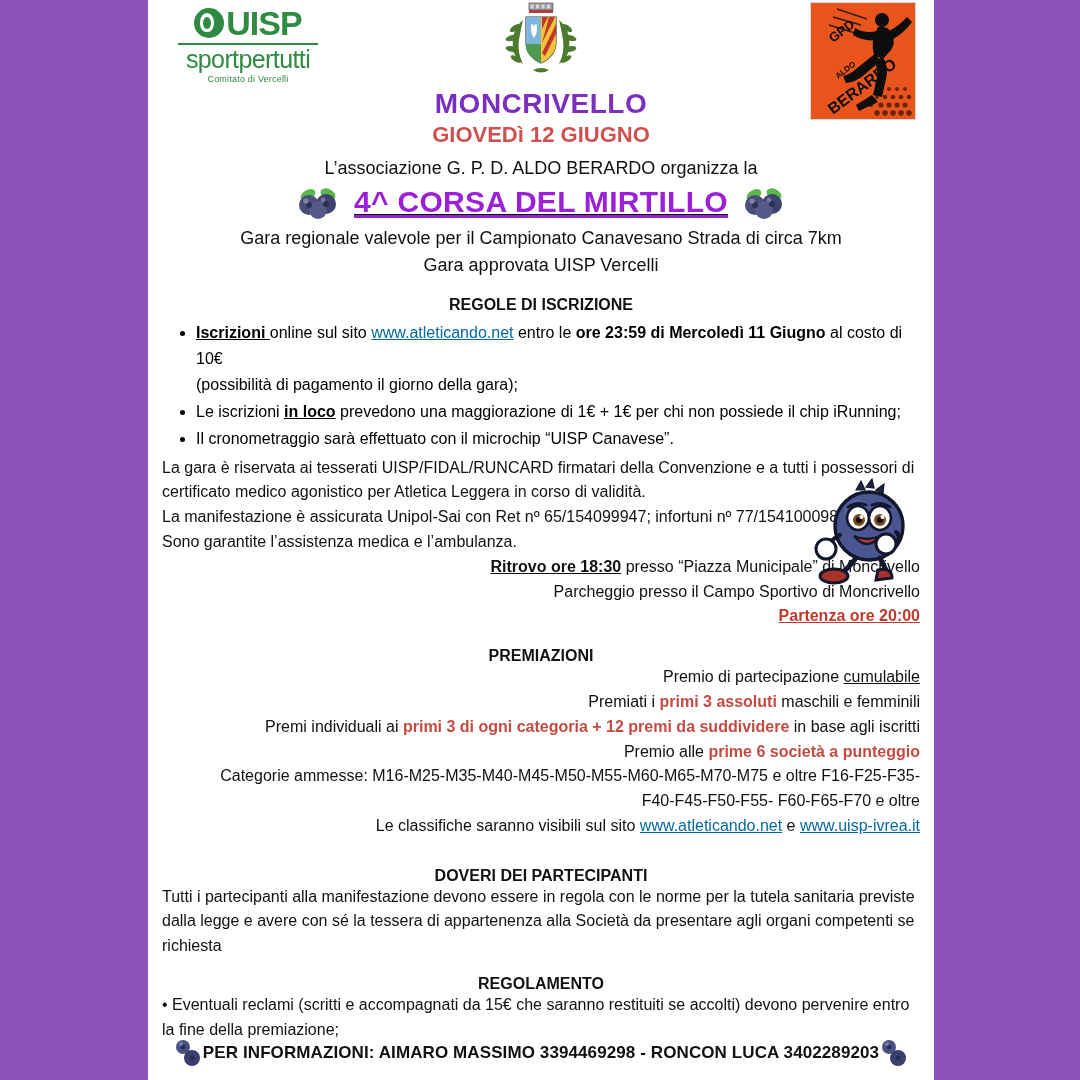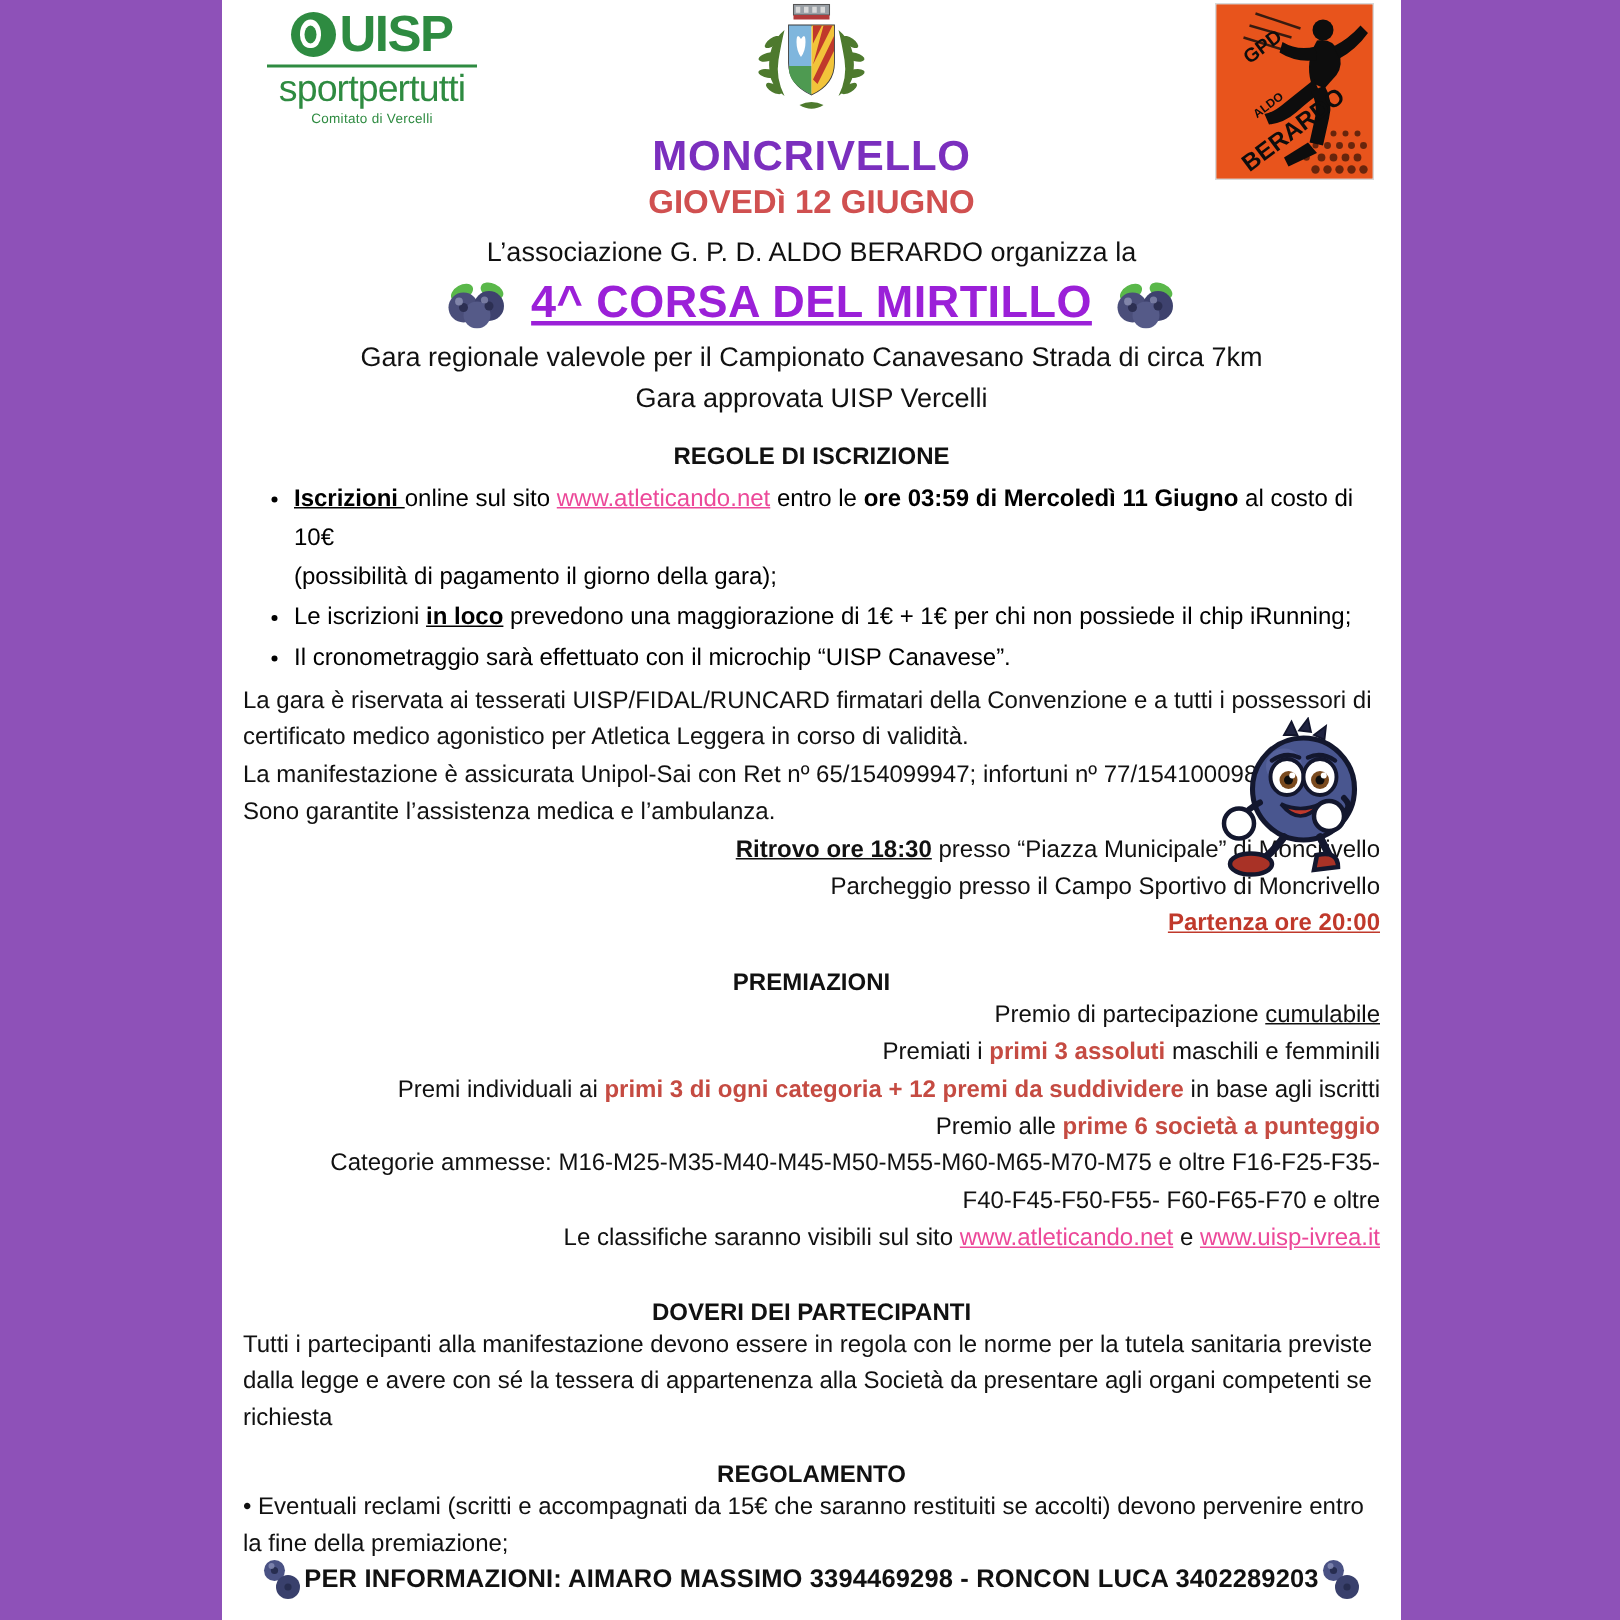--- a/index.html
+++ b/index.html
@@ -91,21 +91,21 @@
     font-size: 22px; font-weight: bold;
     margin-top: 2px;
   }
   .assoc {
     text-align: center;
     font-size: 18px; color: #111;
     margin-top: 10px;
   }
   .maintitle-row {
     display: flex; align-items: center; justify-content: center;
-    gap: 14px; margin-top: 6px;
+    gap: 14px; margin-top: 6px; text-decoration: underline;
   }
   .maintitle {
     color: #9B20D8;
     font-size: 30px; font-weight: bold;
     text-decoration: underline;
     text-underline-offset: 3px;
     letter-spacing: 0.3px;
   }
   .sub1, .sub2 {
     text-align: center; font-size: 18px; color: #111; margin-top: 9px;
@@ -116,21 +116,21 @@
   .sec-title {
     text-align: center; font-weight: bold; font-size: 16px;
     color: #111; margin-top: 20px;
   }
   .para { font-size: 16px; color: #111; line-height: 1.55; }
   .center { text-align: right; }
   .bullets { margin: 6px 0 0 0; padding: 0 0 0 34px; }
   .bullets li { font-size: 16px; line-height: 1.62; margin-bottom: 1px; }
   b { font-weight: bold; }
   u { text-decoration: underline; }
-  .lnk { color: #ec4899; text-decoration: underline; }
+  .lnk { color: #0369a1; text-decoration: underline; }
   .red { color: #C54B42; }
   .redu { color: #C0392B; text-decoration: underline; font-weight: bold; }
 
   .block { margin-top: 4px; }
 
   
   .mascot {
     position: absolute; right: 10px; top: 478px;
     width: 112px; height: 108px;
   }
@@ -278,21 +278,21 @@
         </span>
       </div>
 
       <div class="sub1">Gara regionale valevole per il Campionato Canavesano Strada di circa 7km</div>
       <div class="sub2">Gara approvata UISP Vercelli</div>
 
       <div class="sec-title">REGOLE DI ISCRIZIONE</div>
 
       <ul class="bullets">
         <li>
-          <b><u>Iscrizioni </u></b><span>online sul sito </span><a class="lnk" href="#">www.atleticando.net</a><span> entro le </span><b>ore 03:59 di Mercoledì 11 Giugno</b><span> al costo di 10€</span>
+          <b><u>Iscrizioni </u></b><span>online sul sito </span><a class="lnk" href="#">www.atleticando.net</a><span> entro le </span><b>ore 23:59 di Mercoledì 11 Giugno</b><span> al costo di 10€</span>
           <div>(possibilità di pagamento il giorno della gara);</div>
         </li>
         <li>
           <span>Le iscrizioni </span><b><u>in loco</u></b><span> prevedono una maggiorazione di 1€ + 1€ per chi non possiede il chip iRunning;</span>
         </li>
         <li>Il cronometraggio sarà effettuato con il microchip “UISP Canavese”.</li>
       </ul>
 
       <div class="para block">La gara è riservata ai tesserati UISP/FIDAL/RUNCARD firmatari della Convenzione e a tutti i possessori di certificato medico agonistico per Atletica Leggera in corso di validità.</div>
       <div class="para">La manifestazione è assicurata Unipol-Sai con Ret nº 65/154099947; infortuni nº 77/154100098.</div>

